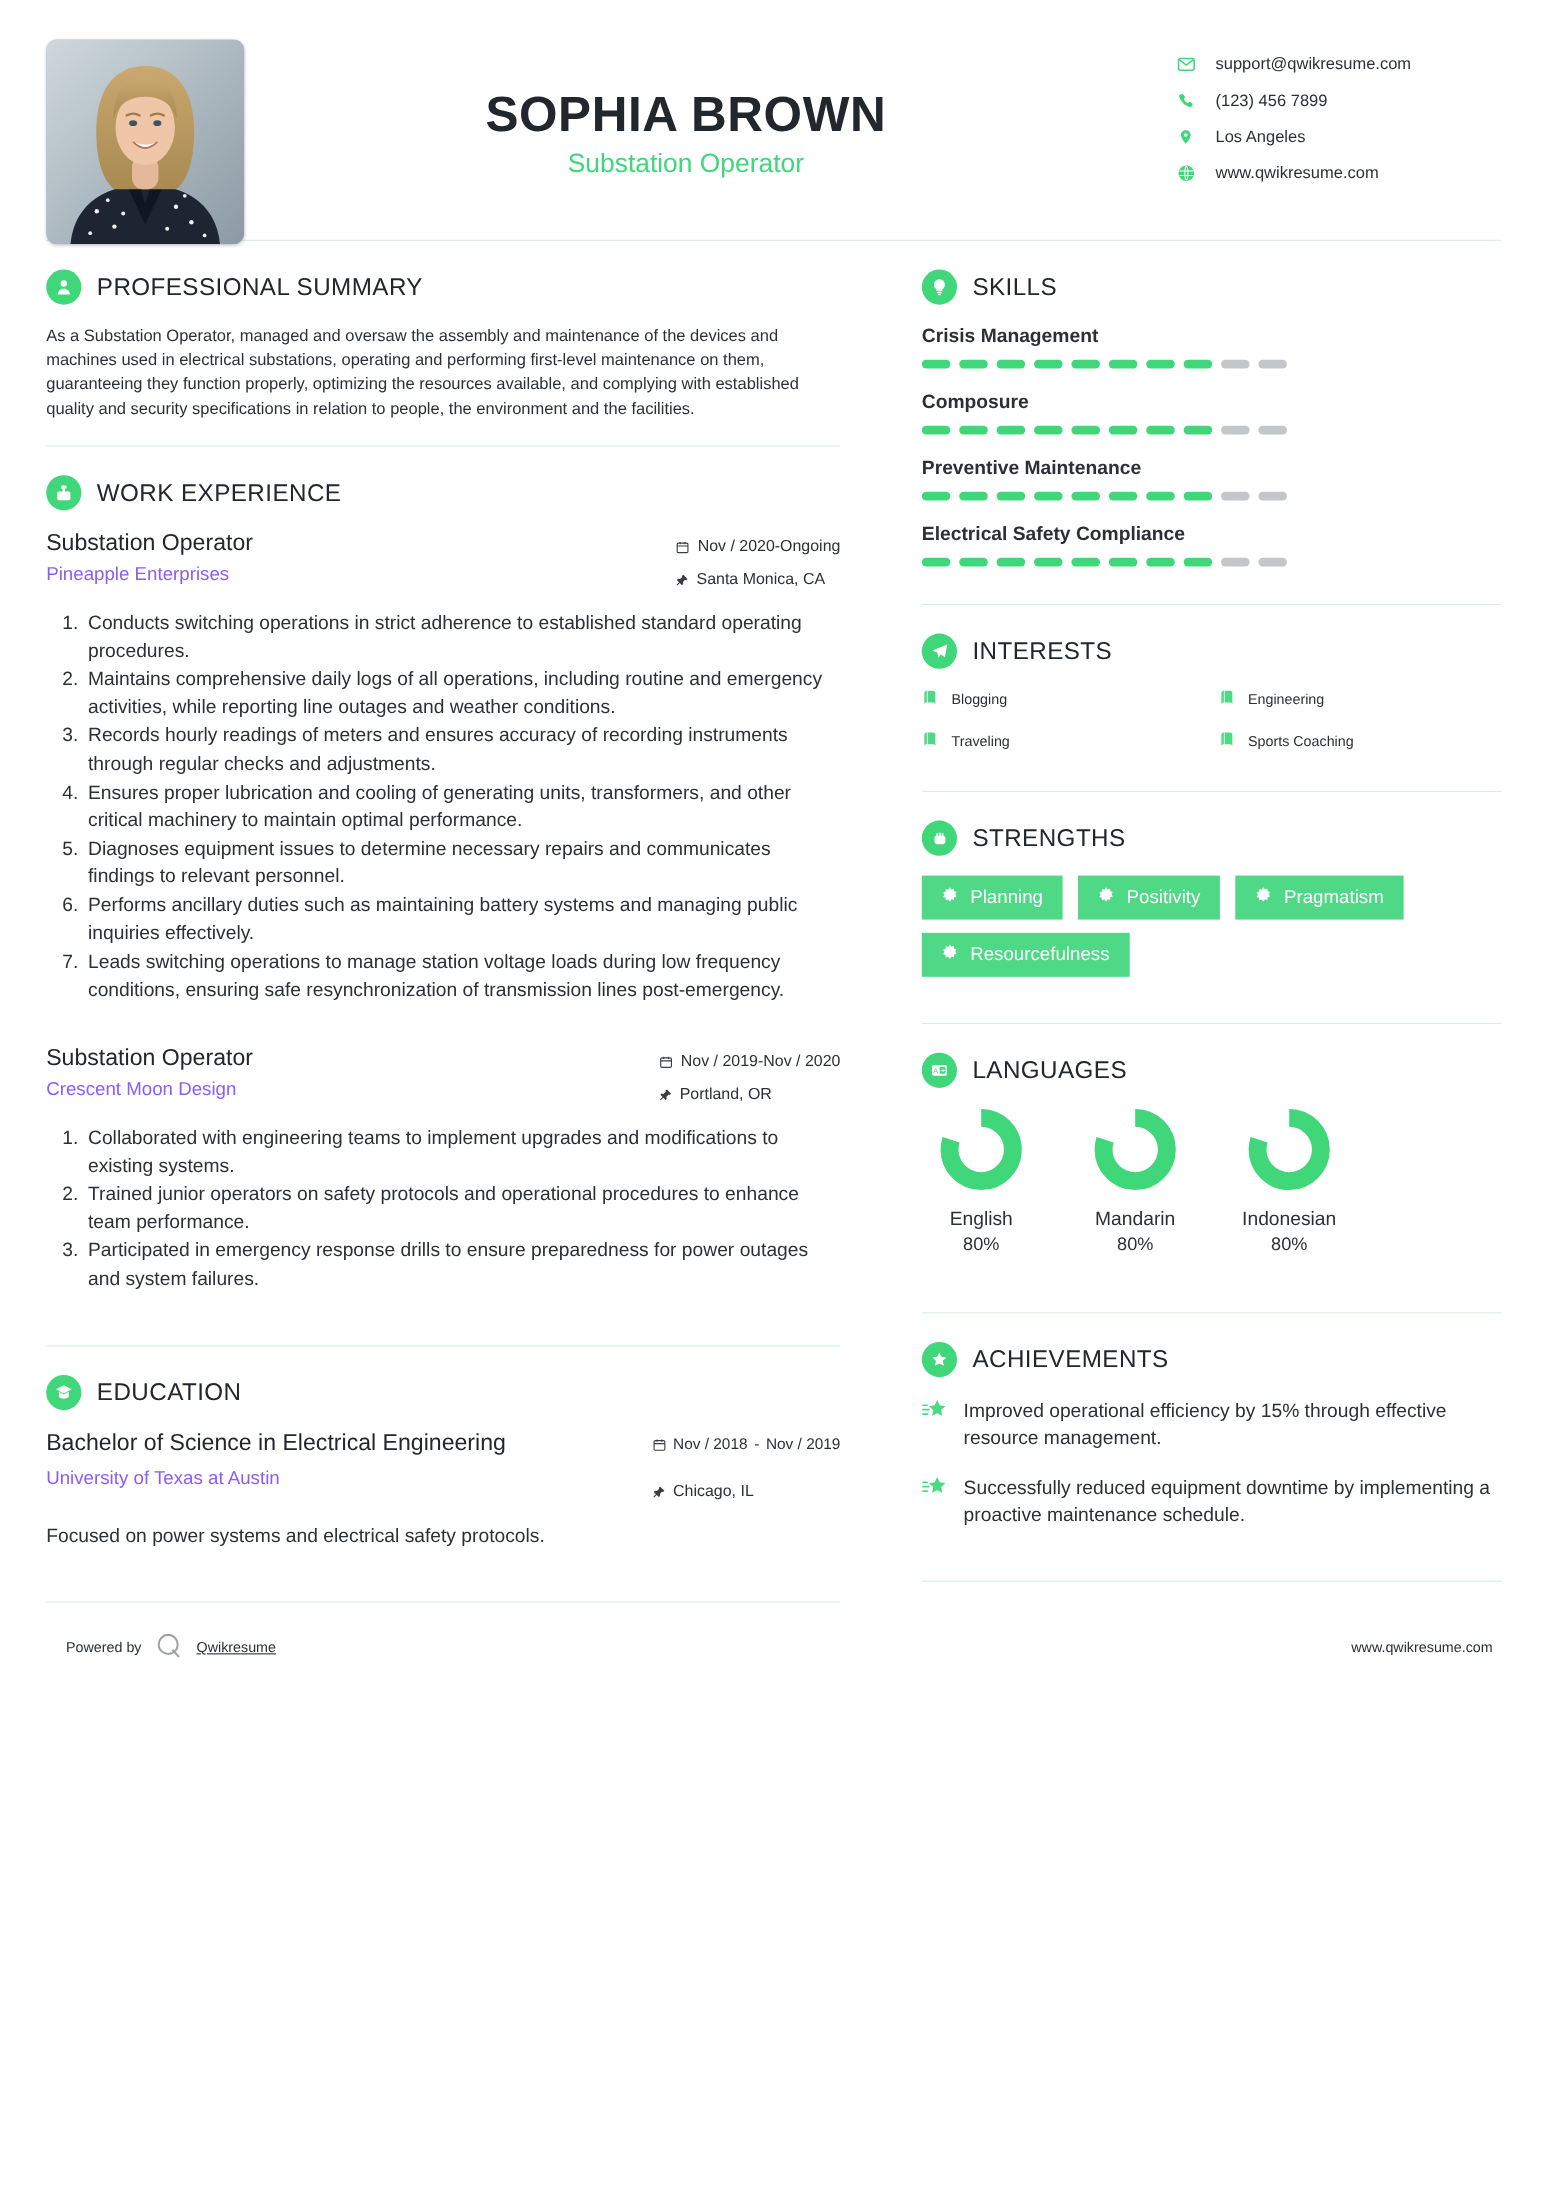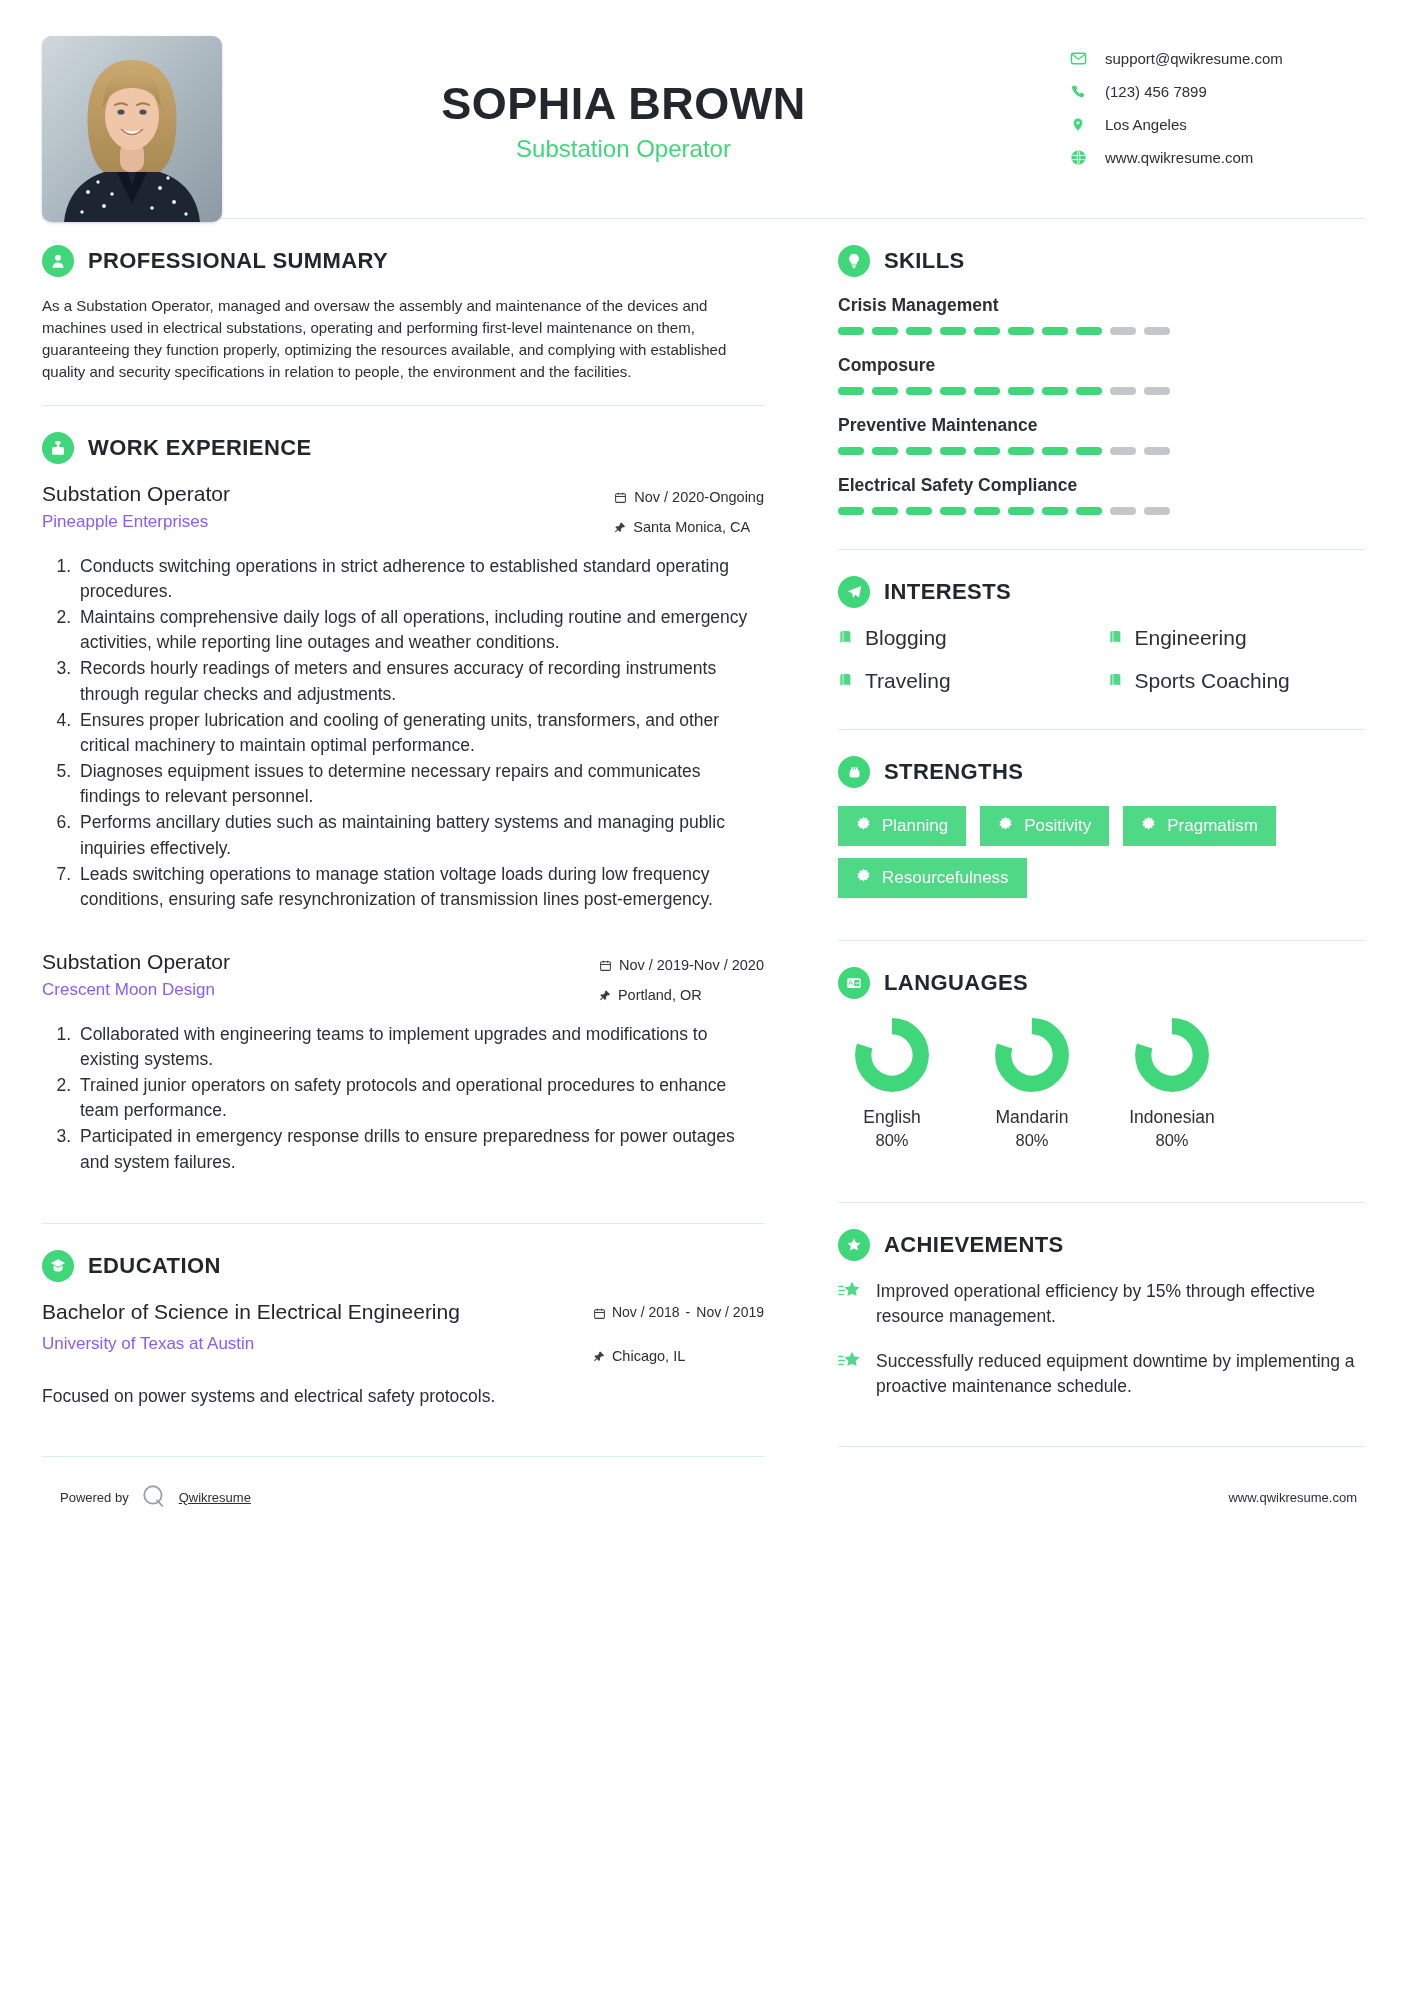--- a/index.html
+++ b/index.html
@@ -97,21 +97,21 @@
   }
   .sec-ico {
     width: 32px; height: 32px;
     border-radius: 50%;
     background: #3fd77a;
     display: flex; align-items: center; justify-content: center;
     flex: 0 0 32px;
   }
   .sec-title {
     font-size: 22px;
-    font-weight: 700;
+    font-weight: 400;
     letter-spacing: .4px;
     color: #22262d;
   }
   .sec-rule { height:1px; background:#d7efe0; margin: 22px 0 0 0; }
 
   
   .summary {
     font-size: 15px;
     line-height: 1.47;
     color: #2b2f36;
@@ -156,21 +156,21 @@
   .dashes { display: flex; gap: 8px; }
   .dash {
     width: 26px; height: 8px; border-radius: 5px; background: #c4c7c9;
   }
   .dash.on { background: #3fd77a; }
 
   
   .interest-grid {
     display: grid; grid-template-columns: 1fr 1fr; row-gap: 19px; column-gap: 12px;
   }
-  .interest { display: flex; align-items: center; gap: 11px; font-size: 21px; }
+  .interest { display: flex; align-items: center; gap: 11px; font-size: 13px; }
 
   
   .strength-grid { display: flex; flex-wrap: wrap; gap: 12px 14px; }
   .strength {
     background: #4fd986;
     color: #ffffff;
     font-size: 17px;
     padding: 10px 18px;
     display: flex; align-items: center; gap: 11px;
   }

